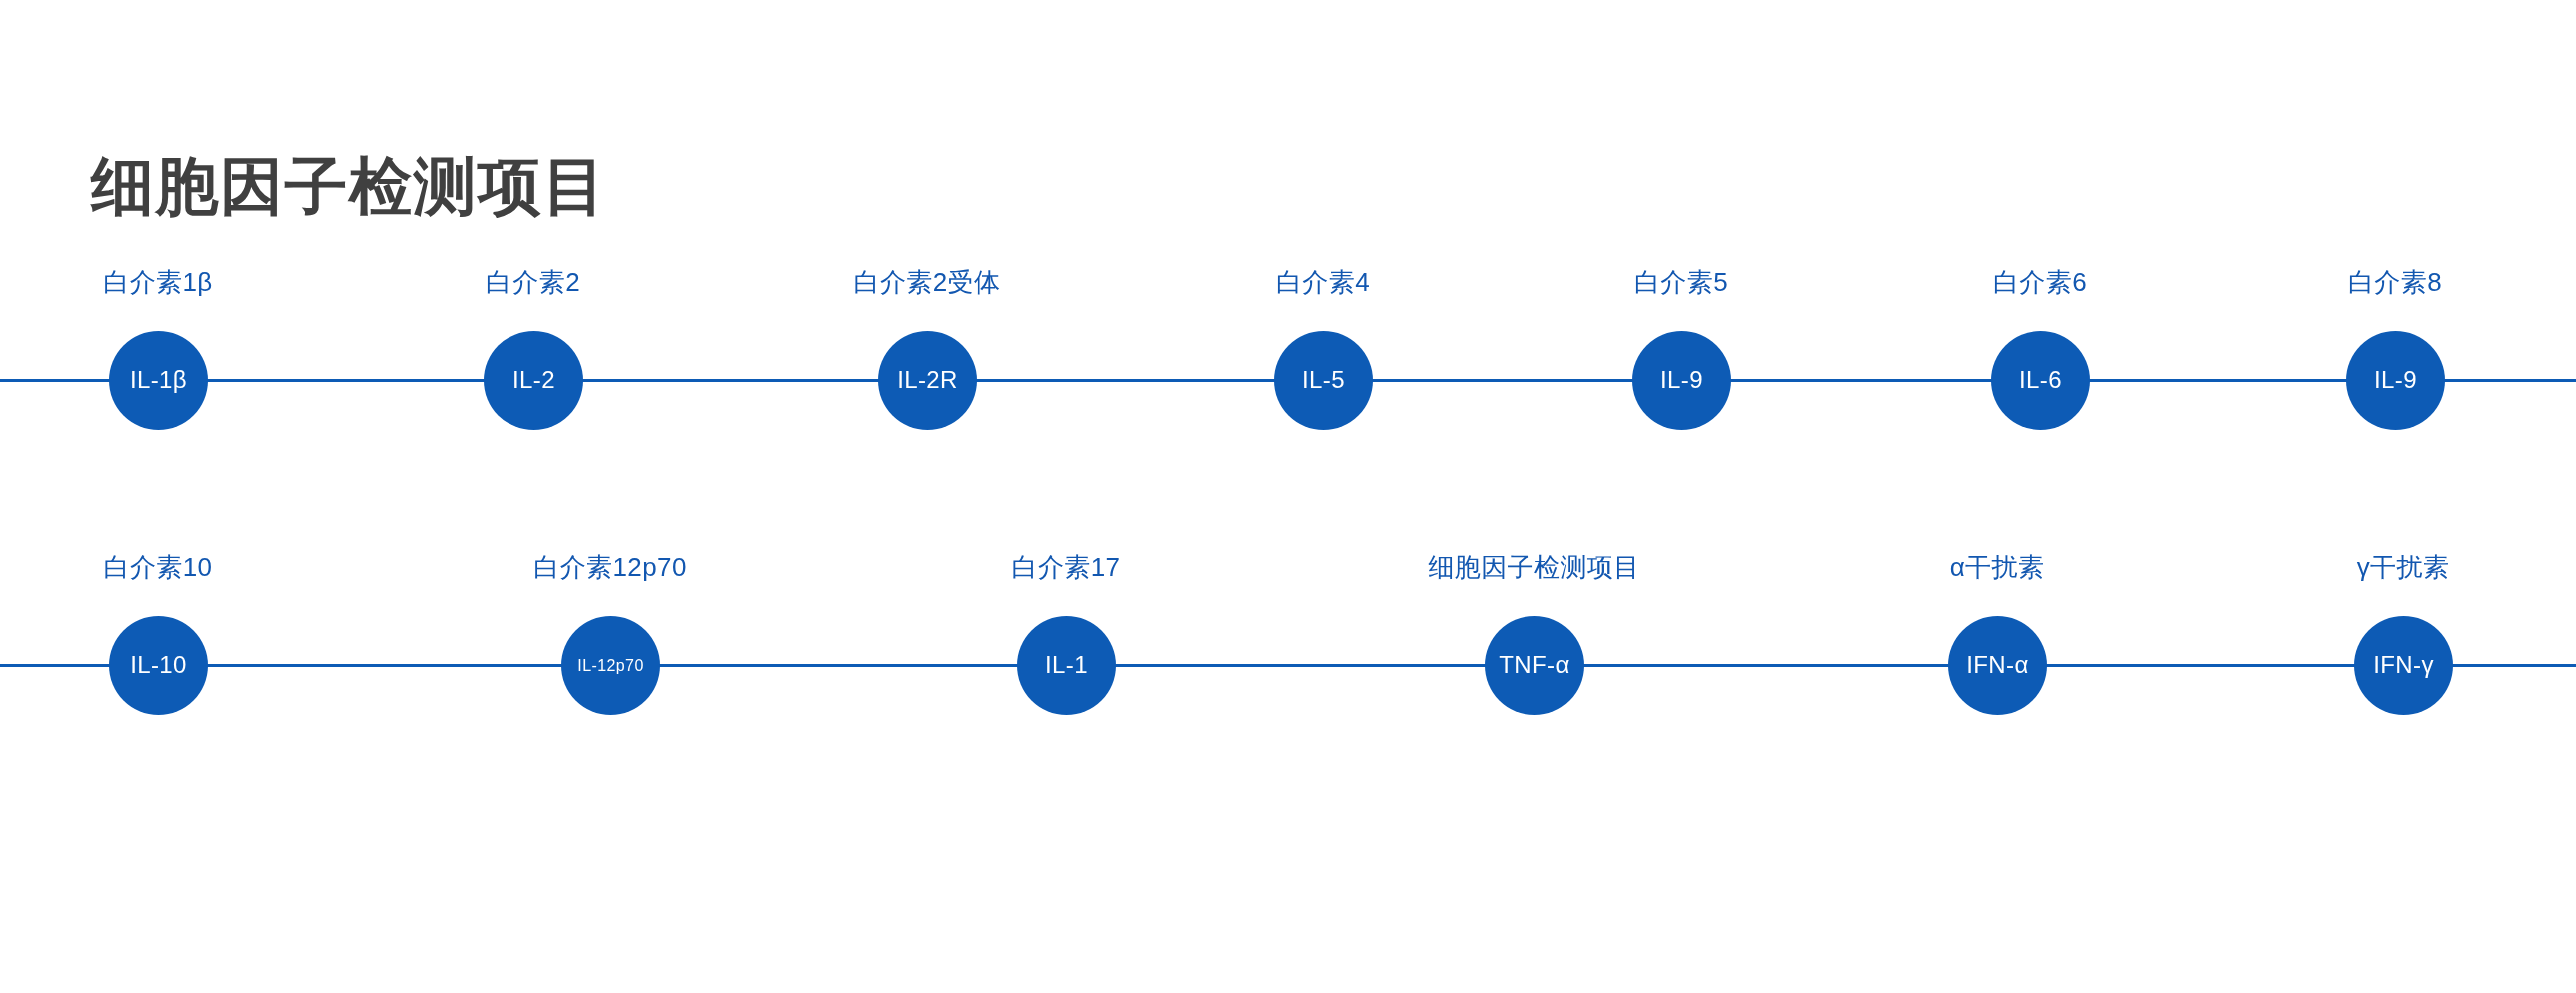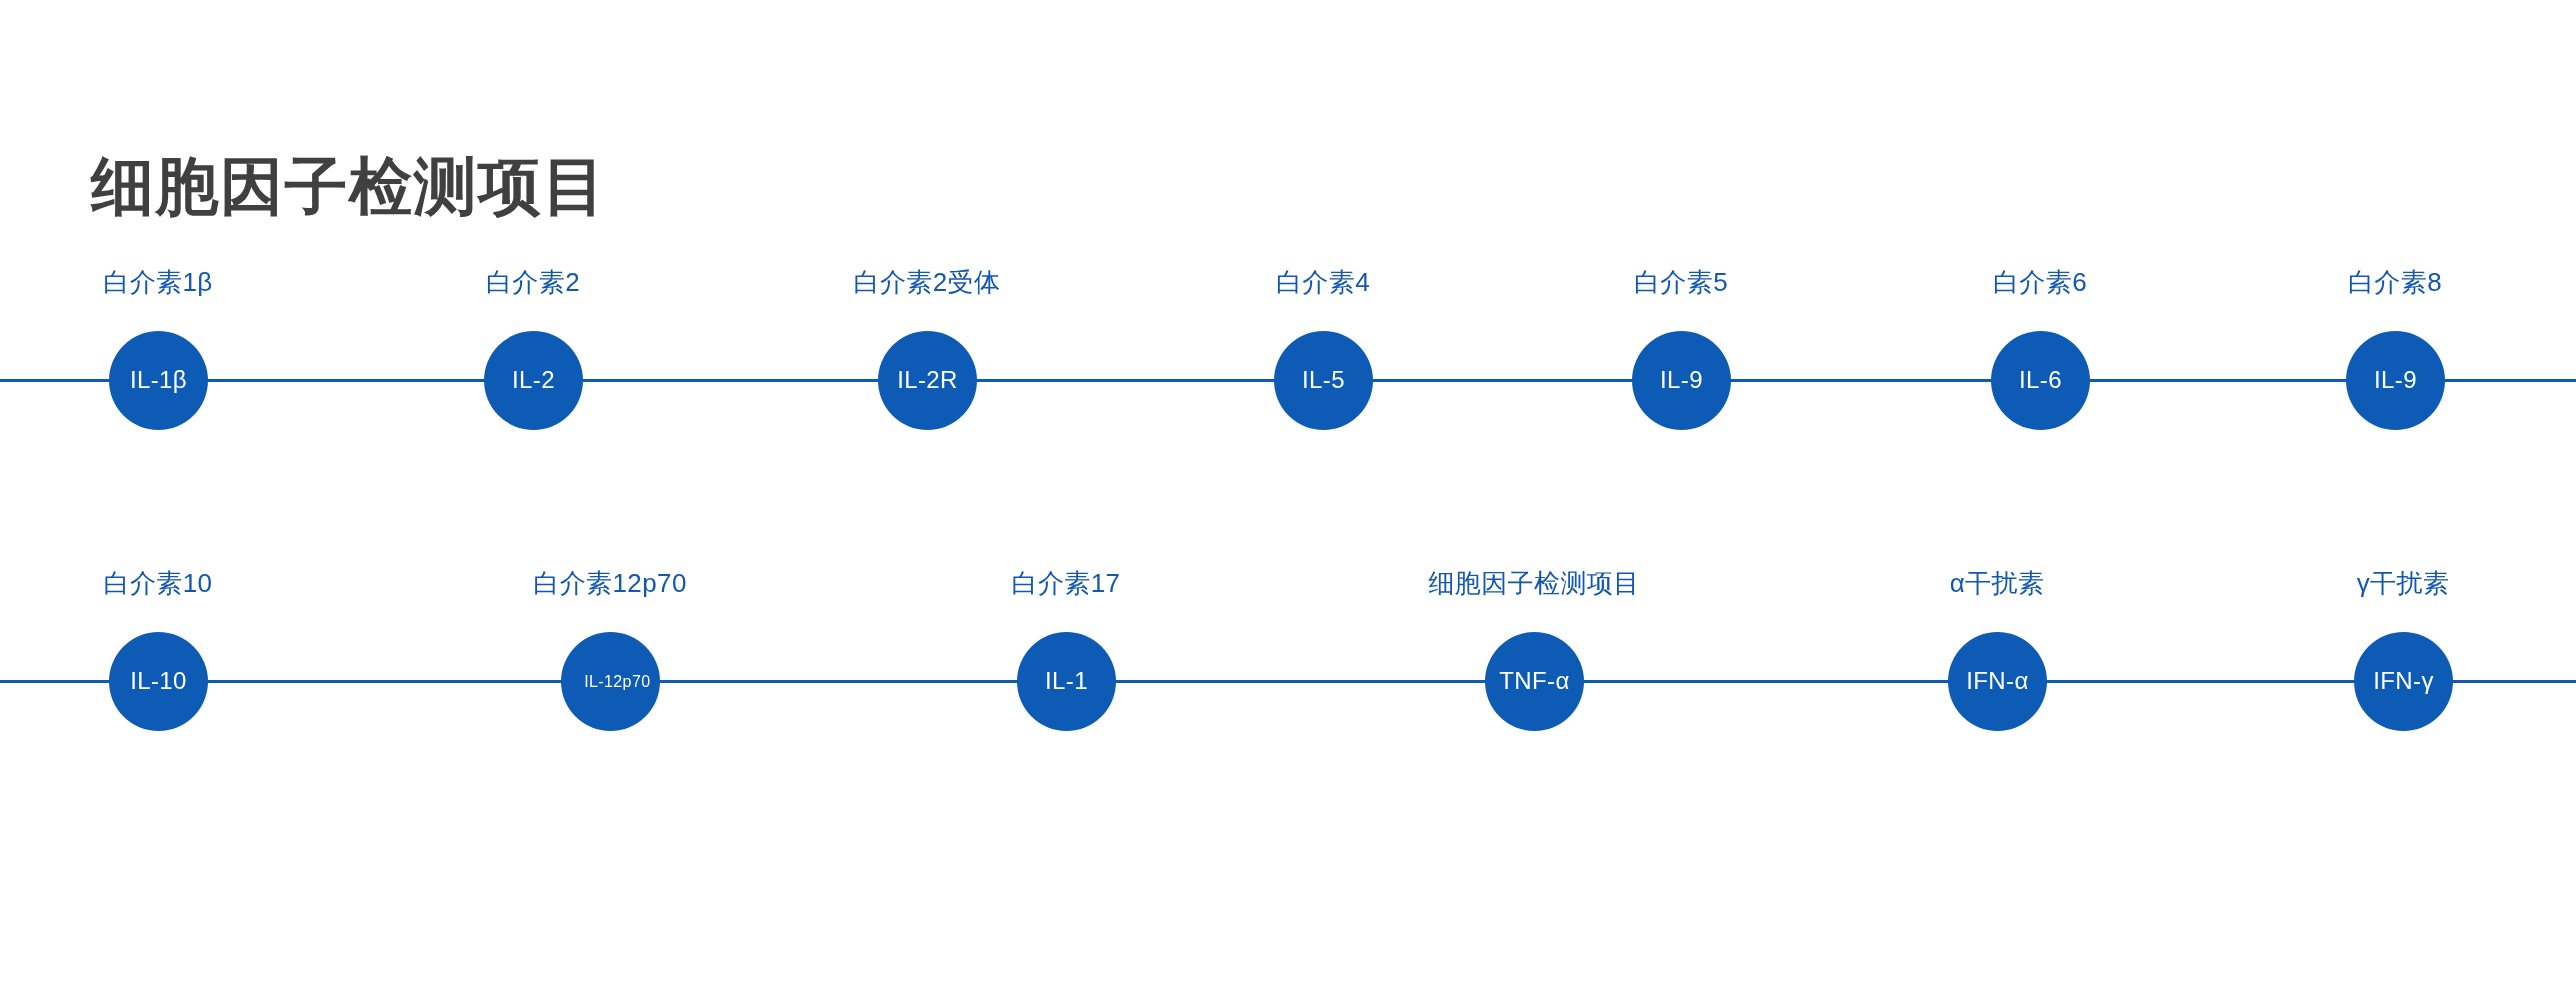--- a/index.html
+++ b/index.html
@@ -28,21 +28,21 @@
     white-space: nowrap;
   }
 
   .row {
     position: absolute;
     left: 0;
     width: 2576px;
     height: 232px;
   }
   #row-1 { top: 265px; }
-  #row-2 { top: 550px; margin-top: 16px; }
+  #row-2 { top: 550px; }
 
   
   .rail {
     position: absolute;
     left: 0;
     width: 2576px;
     height: 3.1px;
     background: #0D5BB5;
     top: 114px;          
   }
@@ -72,21 +72,21 @@
     top: 66px;
     width: 99px;
     height: 99px;
     margin-left: -49px;
     border-radius: 50%;
     background: #0D5BB5;
     color: #ffffff;
     display: flex;
     align-items: center;
     justify-content: center;
-    text-align: right;
+    text-align: center;
     font-size: 24px;
     font-weight: normal;
     line-height: 1.12;
     letter-spacing: 0.4px;
     box-sizing: border-box;
   }
   .node-circle.wrap {
     font-size: 16px;
     padding: 0 1.5px;
   }

